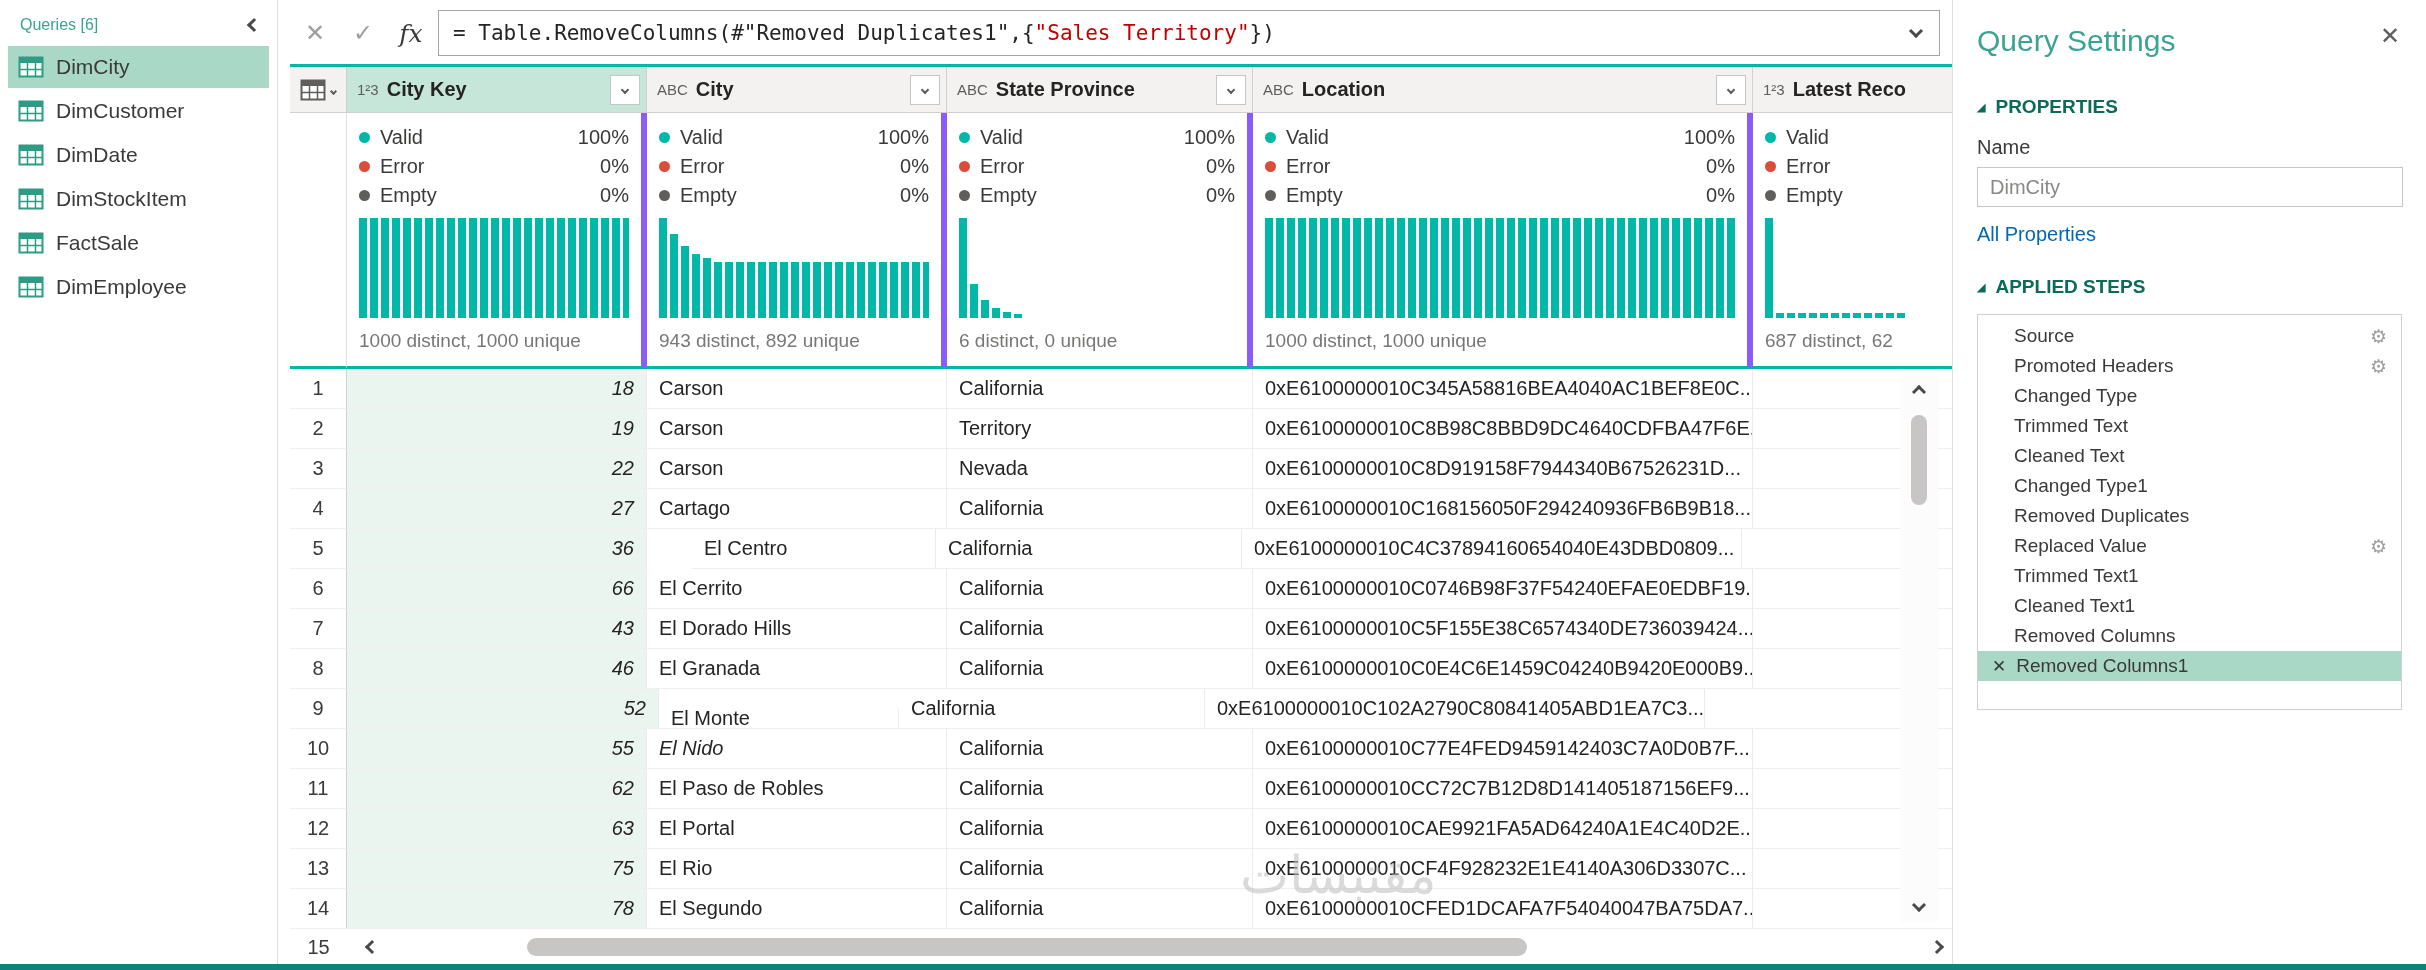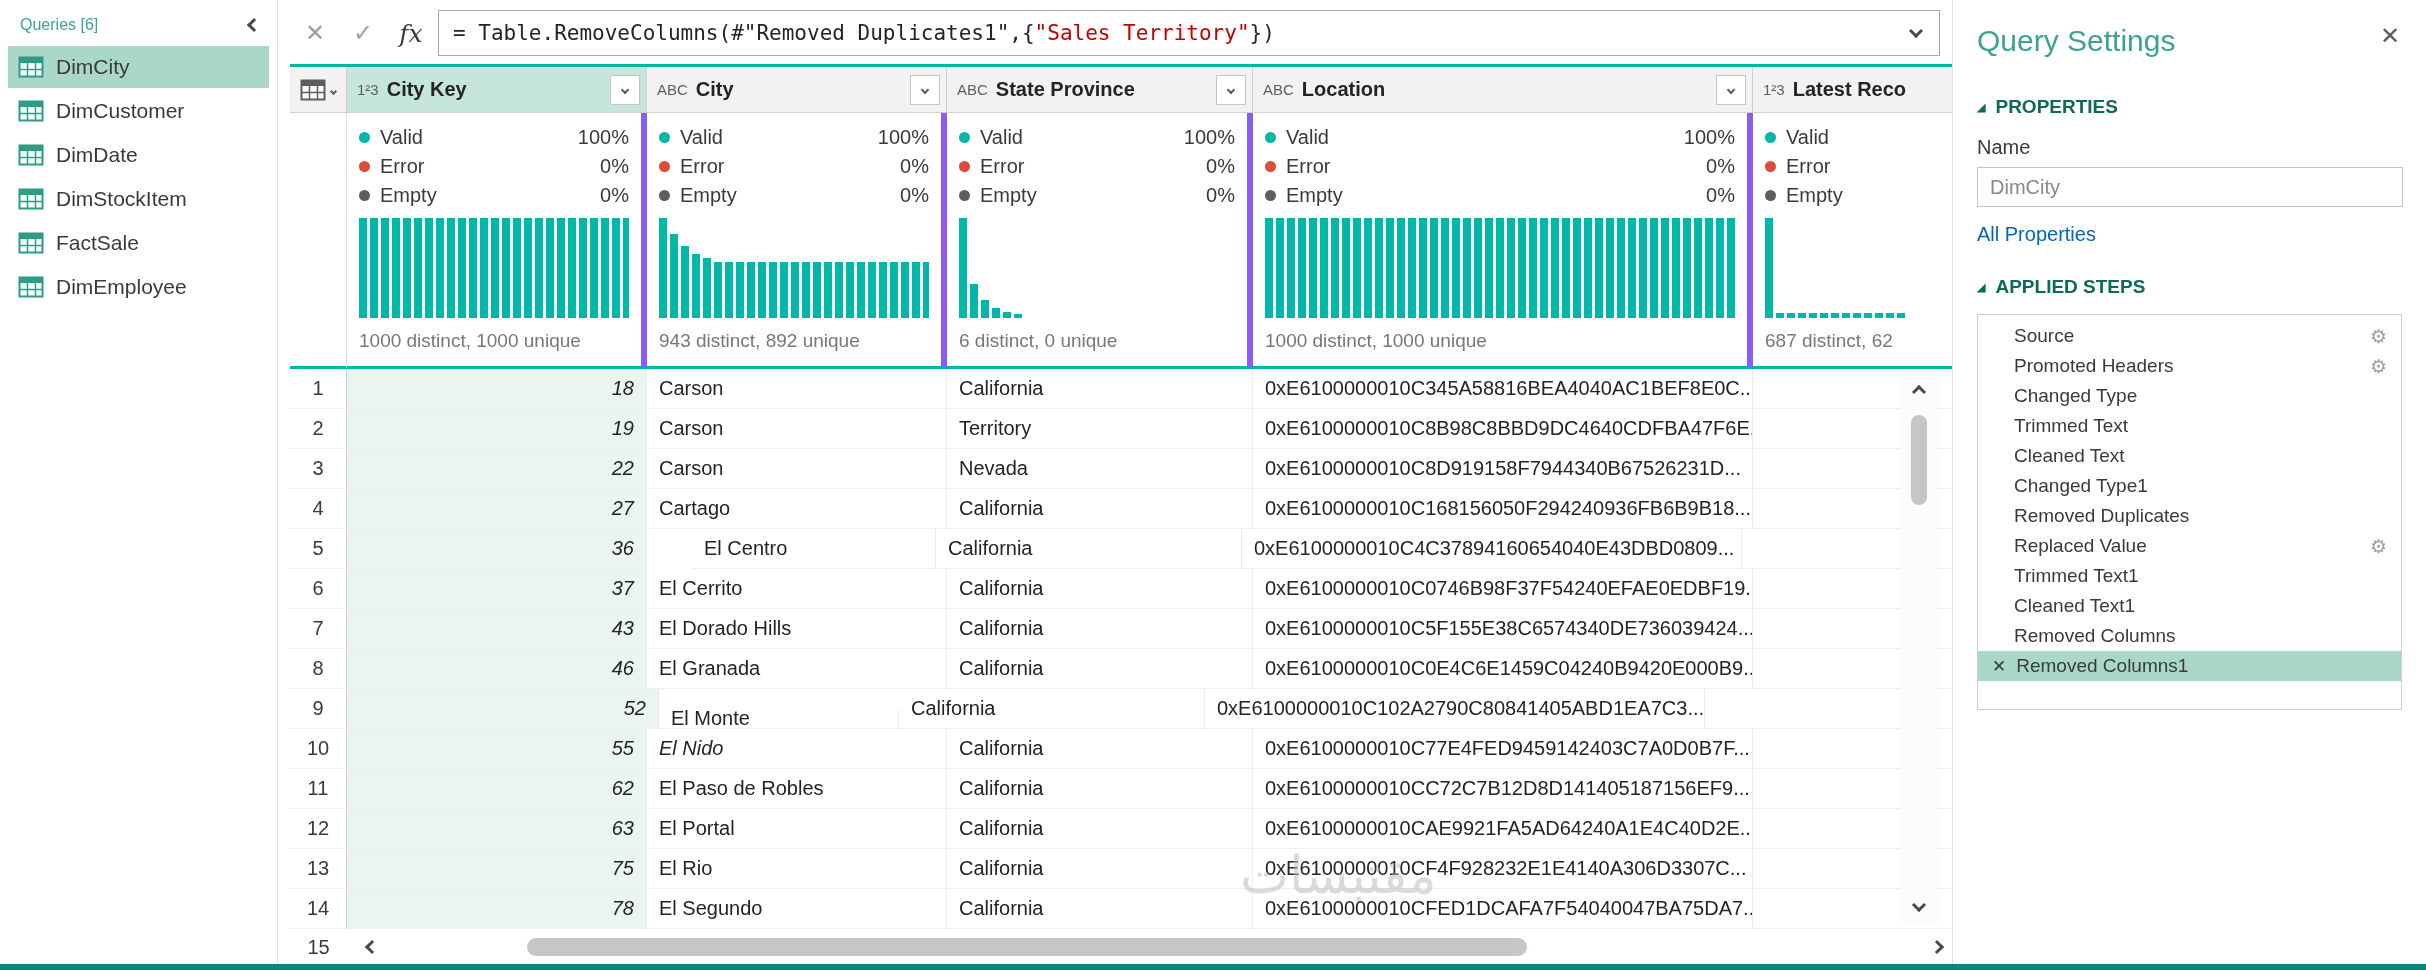--- a/index.html
+++ b/index.html
@@ -484,21 +484,21 @@
           <div class="trow">
             <div class="rn">5</div>
             <div class="cell key" style="width: 300px;">36</div>
             <div class="cell" style="width: 244px; margin-left: 45px;">El Centro</div>
             <div class="cell" style="width: 306px;">California</div>
             <div class="cell" style="width: 500px;">0xE6100000010C4C37894160654040E43DBD0809...</div>
             <div class="cell" style="width: 420px;"></div>
           </div>
           <div class="trow">
             <div class="rn">6</div>
-            <div class="cell key" style="width: 300px;">37</div>
+            <div class="cell key" style="width: 300px;">66</div>
             <div class="cell" style="width: 300px;">El Cerrito</div>
             <div class="cell" style="width: 306px;">California</div>
             <div class="cell" style="width: 500px;">0xE6100000010C0746B98F37F54240EFAE0EDBF19...</div>
             <div class="cell" style="width: 420px;"></div>
           </div>
           <div class="trow">
             <div class="rn">7</div>
             <div class="cell key" style="width: 300px;">43</div>
             <div class="cell" style="width: 300px;">El Dorado Hills</div>
             <div class="cell" style="width: 306px;">California</div>

